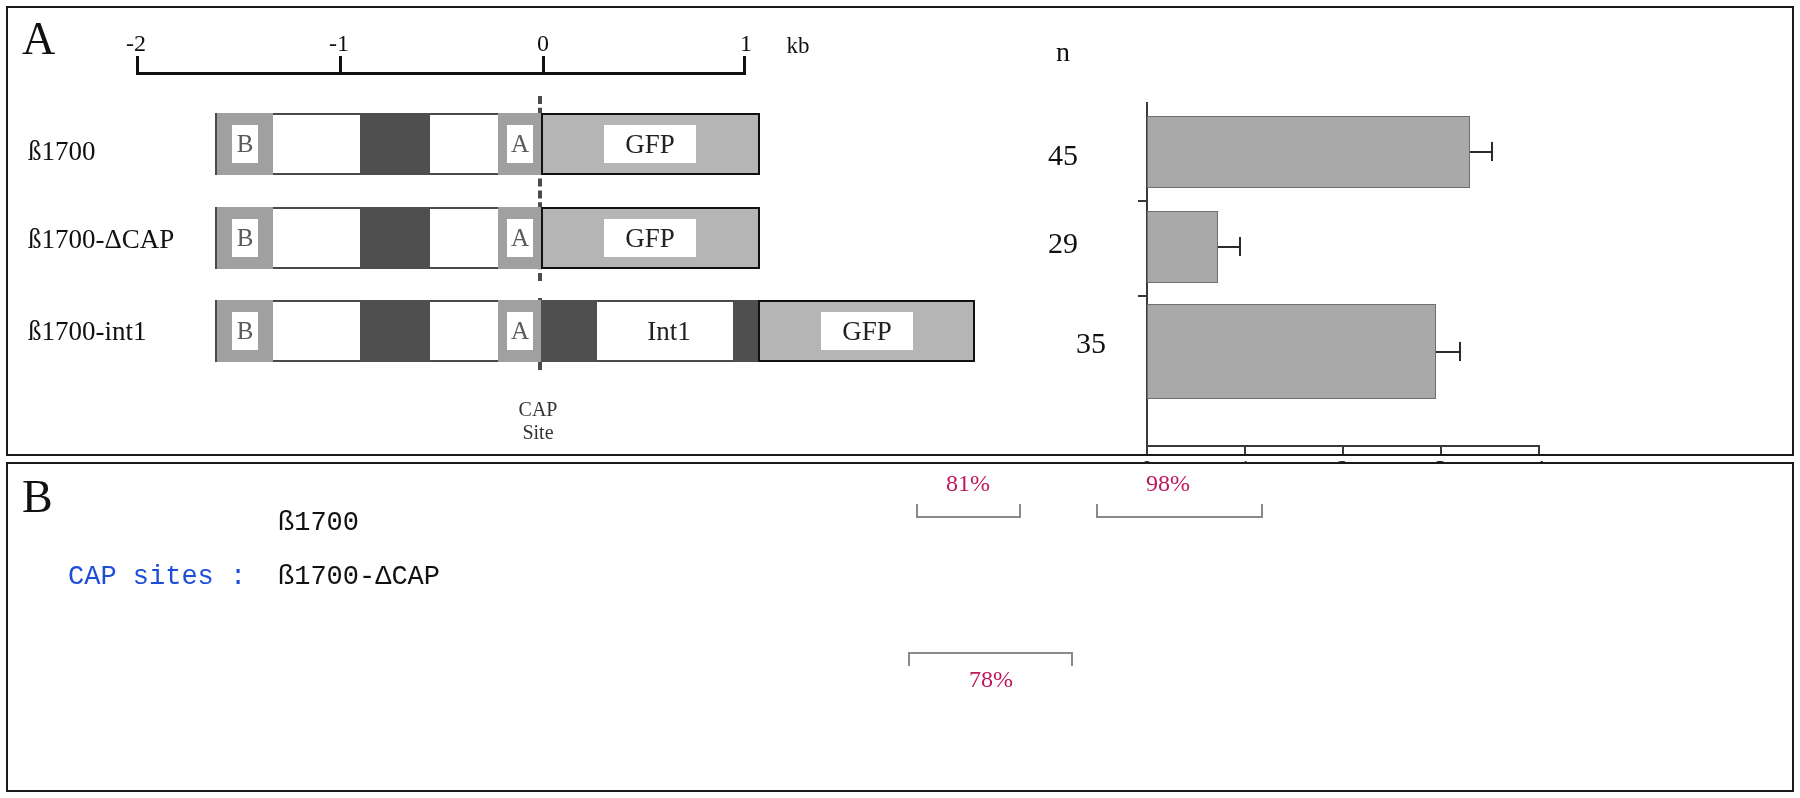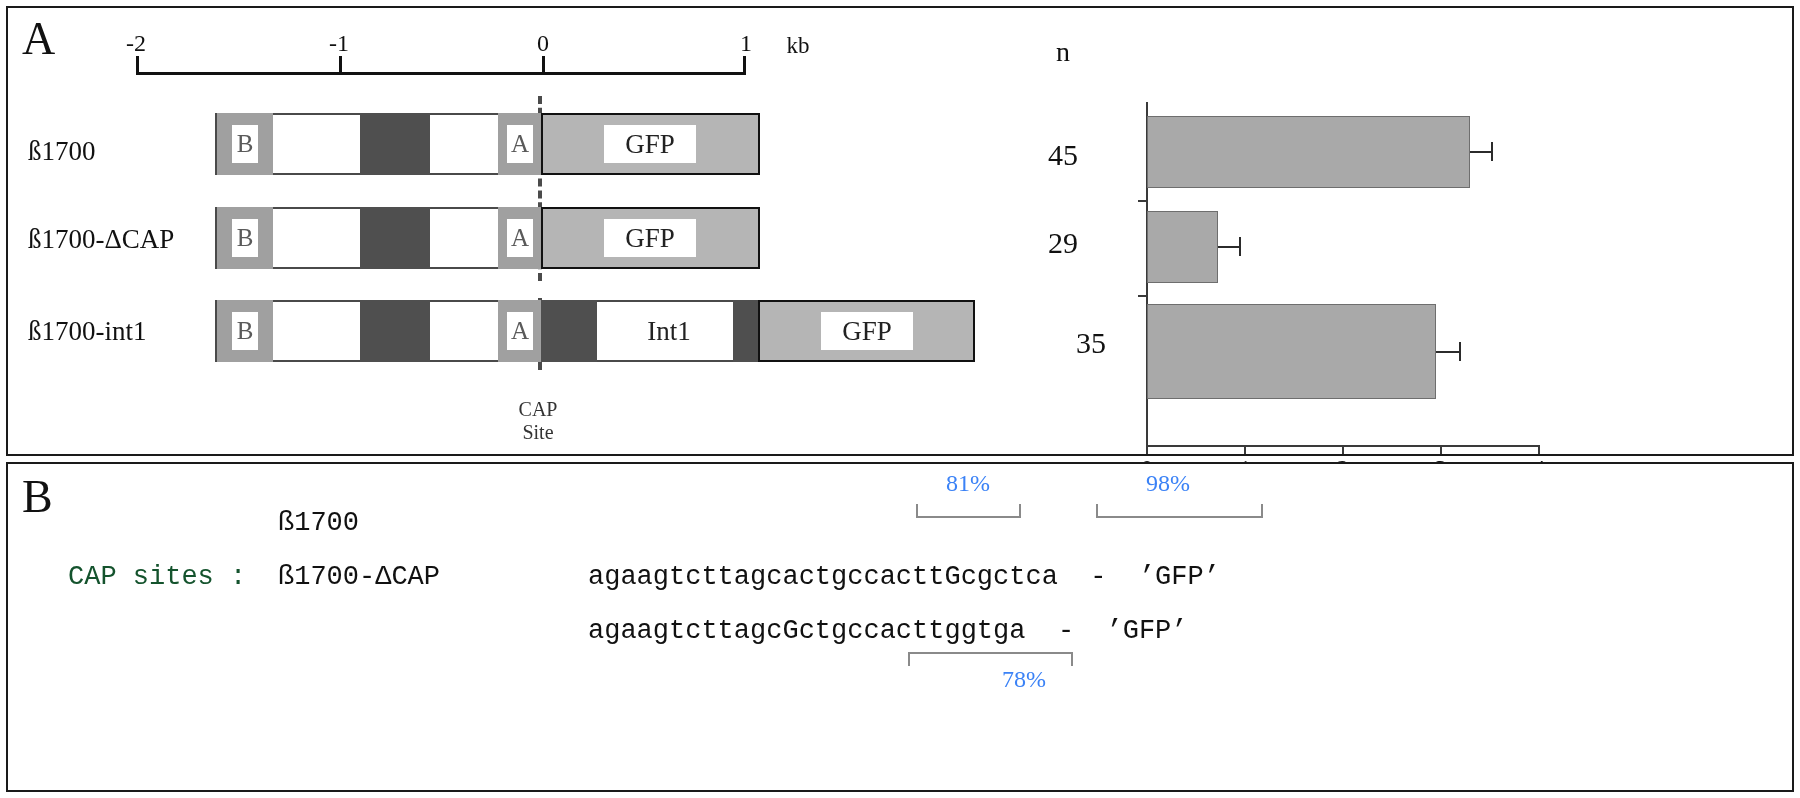--- a/index.html
+++ b/index.html
@@ -34,24 +34,24 @@
   .bar{position:absolute;background:#a9a9a9;border:1px solid #6e6e6e;box-sizing:border-box;}
   .axis-v{position:absolute;width:2px;background:#3a3a3a;}
   .axis-h{position:absolute;height:2px;background:#3a3a3a;}
   .tick{position:absolute;width:2px;height:9px;background:#3a3a3a;}
   .ticklab{position:absolute;font-size:25px;color:#111;text-align:center;width:40px;}
   .au-label{position:absolute;font-size:25px;color:#111;}
   .errbar-h{position:absolute;height:2px;background:#2b2b2b;}
   .errbar-v{position:absolute;width:2px;background:#2b2b2b;}
 
   
-  .b-caption{position:absolute;font-family:"Liberation Mono",monospace;font-size:27px;color:#14532d;white-space:nowrap;}
+  .b-caption{position:absolute;font-family:"Liberation Mono",monospace;font-size:27px;color:#1d4ed8;white-space:nowrap;}
   .b-name{position:absolute;font-family:"Liberation Mono",monospace;font-size:27px;color:#111;white-space:nowrap;}
   .b-seq{position:absolute;font-family:"Liberation Mono",monospace;font-size:27px;color:#111;white-space:pre;letter-spacing:0px;}
-  .pct{position:absolute;font-size:24px;color:#3b82f6;text-align:center;}
+  .pct{position:absolute;font-size:24px;color:#be185d;text-align:center;}
   .bracket{position:absolute;border:2px solid #8a8a8a;box-sizing:border-box;}
   .bracket.down{border-top:none;}
   .bracket.up{border-bottom:none;}
 </style>
 </head>
 <body>
 
 <div id="figure">
 
   <div class="panel" id="panel-a">
@@ -174,21 +174,19 @@
 
     <div class="pct" style="left:905px;top:6px;width:110px;">81%</div>
     <div class="bracket down" style="left:908px;top:40px;width:105px;height:14px;"></div>
 
     <div class="pct" style="left:1105px;top:6px;width:110px;">98%</div>
     <div class="bracket down" style="left:1088px;top:40px;width:167px;height:14px;"></div>
 
     <div class="b-name" style="left:270px;top:44px;">ß1700</div>
 
     <div class="b-name" style="left:270px;top:98px;">ß1700-ΔCAP</div>
-    <div class="b-seq" style="left:580px;top:98px;">agaagtcttagcactgccacttGcgctca  -  ’GFP’</div>
 
-    <div class="b-seq" style="left:580px;top:152px;">agaagtcttagcGctgccacttggtga  -  ’GFP’</div>
 
     <div class="bracket up" style="left:900px;top:188px;width:165px;height:14px;"></div>
-    <div class="pct" style="left:928px;top:202px;width:110px;text-align:right;">78%</div>
+    <div class="pct" style="left:928px;top:202px;width:110px;">78%</div>
   </div>
 
 </div>
 
 </body></html>

